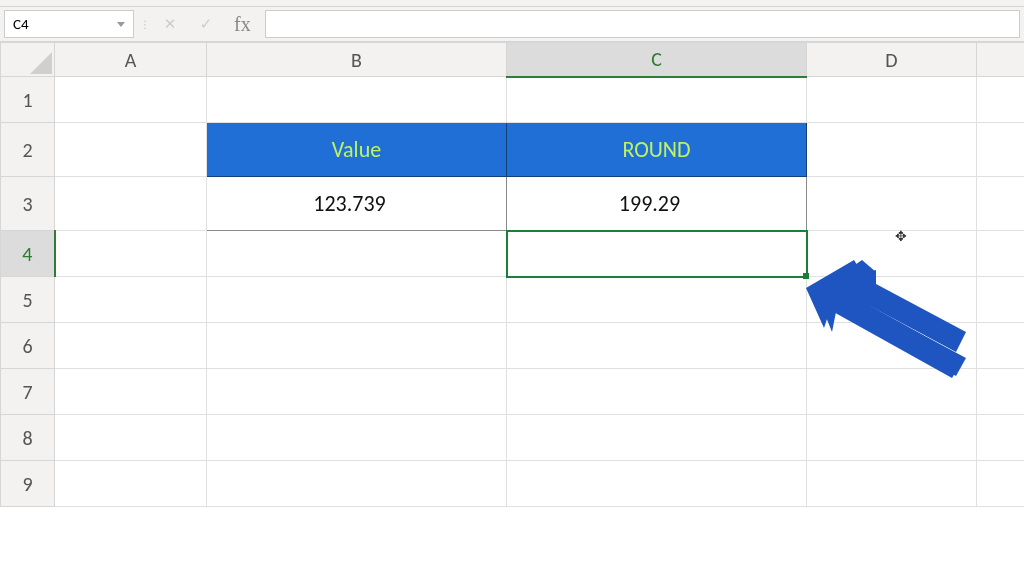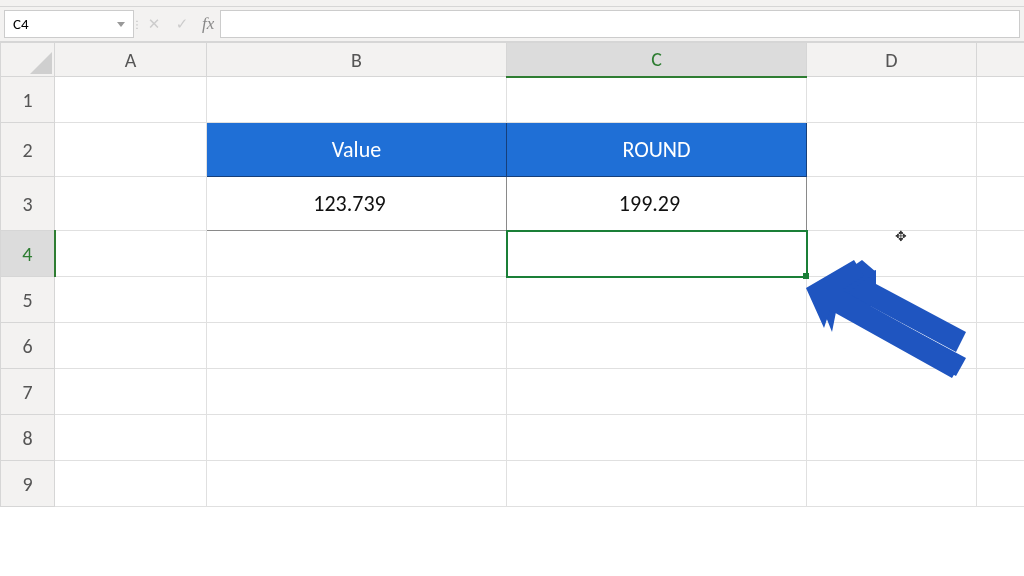--- a/index.html
+++ b/index.html
@@ -7,21 +7,21 @@
 
   
   .formula-bar-row {
     display: flex;
     align-items: center;
     height: 36px;
     background: #f3f2f1;
     border-bottom: 1px solid #d6d6d6;
     border-top: 1px solid #d6d6d6;
     padding: 2px 4px;
-    gap: 0;
+    gap: 8px;
   }
   .name-box {
     width: 130px;
     height: 28px;
     background: #fff;
     border: 1px solid #ccc;
     display: flex;
     align-items: center;
     padding: 0 8px;
     font-size: 15px;
@@ -35,21 +35,21 @@
     border-top: 5px solid #999;
   }
   .fx-splitter { width: 6px; height: 28px; display:flex; align-items:center; justify-content:center; color:#bbb; font-size:10px; }
   .fx-btn {
     width: 28px; height: 28px;
     display:flex; align-items:center; justify-content:center;
     color: #bbb;
     font-size: 15px;
   }
   .fx-cancel, .fx-enter { color: #ccc; }
-  .fx-label { font-style: italic; font-family: "Times New Roman", serif; font-size: 17px; color: #888; margin: 0 6px; }
+  .fx-label { font-family: "Times New Roman", serif; font-size: 20px; color: #888; margin: 0 6px; }
   .formula-input {
     flex: 1;
     height: 28px;
     background: #fff;
     border: 1px solid #ccc;
     padding: 0 8px;
     font-size: 15px;
     display:flex; align-items:center;
   }
 
@@ -114,21 +114,21 @@
   colgroup .c-corner { width: 54px; }
   colgroup .c-A { width: 152px; }
   colgroup .c-B { width: 300px; }
   colgroup .c-C { width: 300px; }
   colgroup .c-D { width: 170px; }
   colgroup .c-E { width: 48px; }
 
   
   .hdr-cell {
     background: #1f6fd6 !important;
-    color: #ffffff;
+    color: #bef264;
     font-weight: 700;
     font-size: 28px;
     border: 1px solid #163f7a !important;
     height: 54px !important;
   }
   .val-cell {
     font-weight: 700;
     font-size: 28px;
     text-align: center;
     padding-right: 14px;

